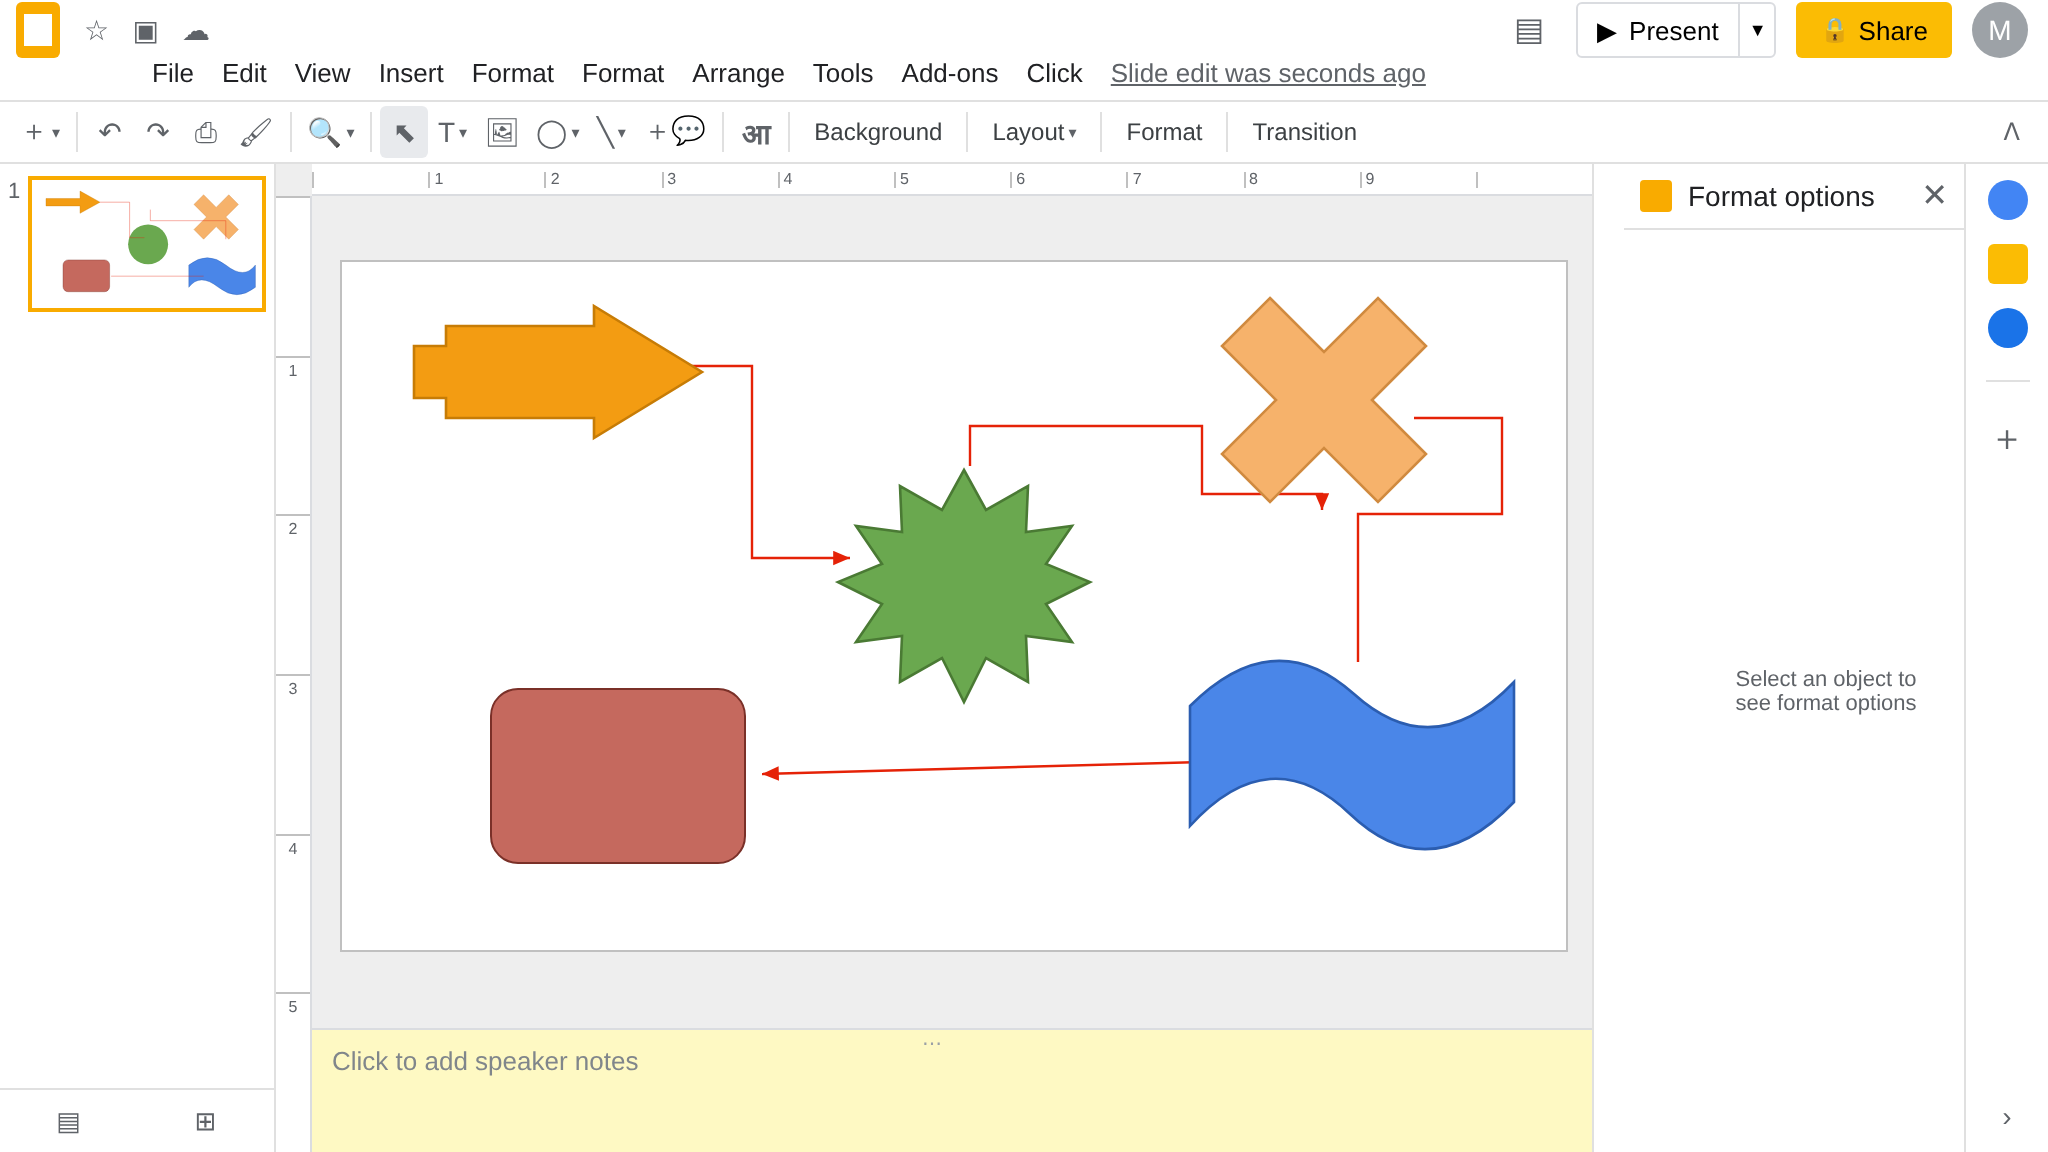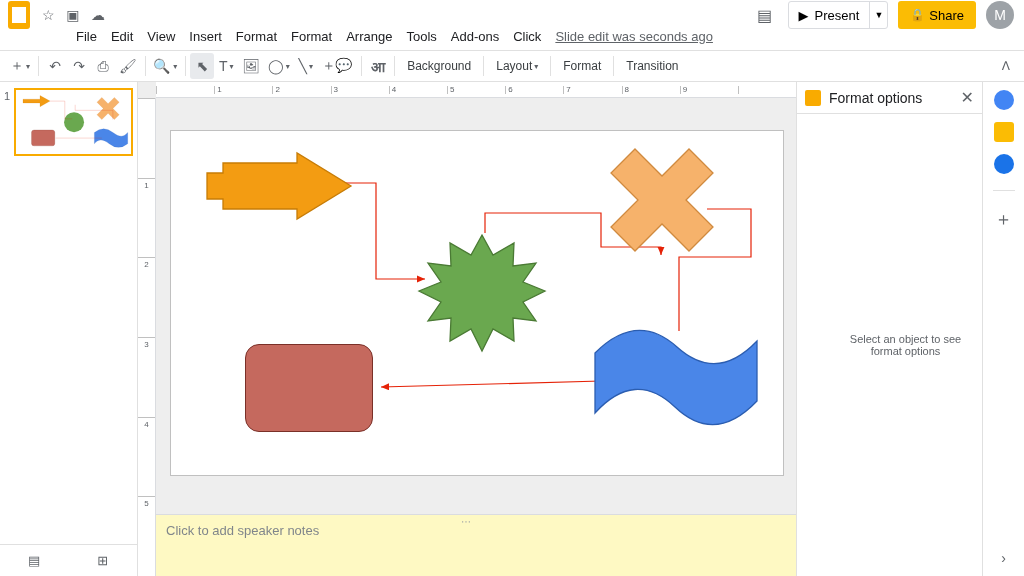--- a/index.html
+++ b/index.html
@@ -56,21 +56,21 @@
 .shape-cross { position: absolute; left: 436px; top: 14px; }
 .shape-roundrect { position: absolute; left: 74px; top: 213px; width: 128px; height: 88px; background: #c5695e; border: 1px solid #7a3028; border-radius: 14px; }
 .shape-wave { position: absolute; left: 420px; top: 186px; }
 
 .speaker-notes { position: absolute; left: 18px; right: 0; bottom: 0; height: 62px; background: #fef9c3; border-top: 1px solid #dadce0; padding: 8px 10px; font-size: 13px; color: #80868b; }
 .notes-drag { position: absolute; left: 50%; top: -2px; transform: translateX(-50%); width: 30px; height: 4px; cursor: ns-resize; }
 .notes-drag::before { content: "⋯"; font-size: 10px; color: #9aa0a6; }
 .explore-btn { position: absolute; right: 10px; bottom: 34px; width: 24px; height: 24px; border: 1px solid #dadce0; border-radius: 3px; background: #fff; cursor: pointer; display: flex; align-items: center; justify-content: center; color: #5f6368; }
 
 
-.sidebar { width: 186px; border-left: 1px solid #e0e0e0; display: flex; flex-direction: column; }
+.sidebar { width: 186px; border-left: 1px solid #e0e0e0; display: flex; flex-direction: column; padding-left: 15px; }
 .sidebar-head { display: flex; align-items: center; padding: 6px 8px; border-bottom: 1px solid #e0e0e0; }
 .sidebar-head .icon { width: 16px; height: 16px; background: #f9ab00; border-radius: 2px; margin-right: 8px; }
 .sidebar-head .title2 { flex: 1; font-size: 14px; font-weight: 500; }
 .sidebar-head .close { border: none; background: none; cursor: pointer; color: #5f6368; font-size: 16px; }
 .sidebar-body { flex: 1; display: flex; align-items: center; justify-content: center; padding: 0 14px; }
 .sidebar-empty { font-size: 11px; color: #5f6368; text-align: center; margin-left: 32px; }
 
 
 .rail { width: 42px; border-left: 1px solid #e0e0e0; display: flex; flex-direction: column; align-items: center; padding-top: 8px; gap: 12px; }
 .rail-btn { width: 20px; height: 20px; border-radius: 50%; border: none; cursor: pointer; }

